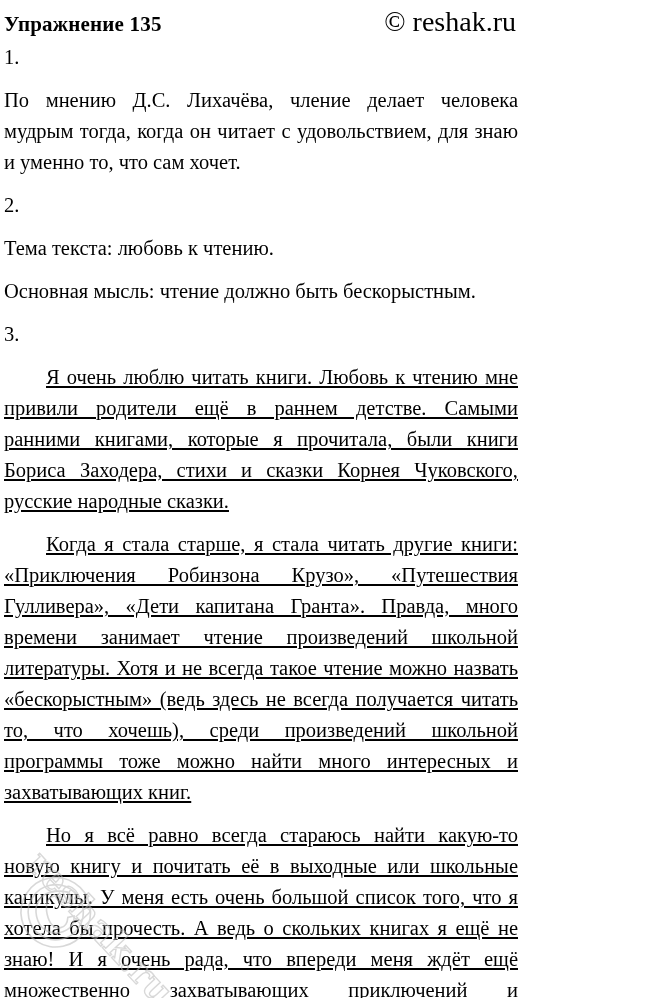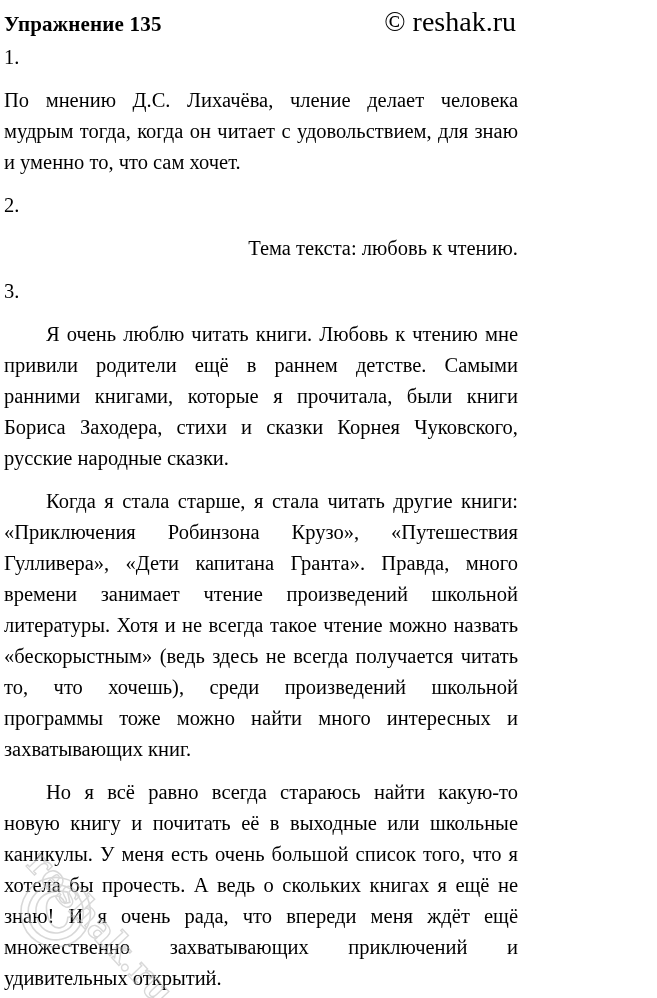--- a/index.html
+++ b/index.html
@@ -32,22 +32,22 @@
     padding-right: 2px;
   }
   .num, .para, .subtitle {
     font-size: 20.5px;
     line-height: 31px;
     margin-top: 12px;
     text-align: justify;
   }
   .num { text-align: left; }
   .subtitle { font-weight: bold; text-align: left; }
-  .para.indent { text-indent: 42px; }
-  .para.no-justify { text-align: right; }
+  .para.indent { text-indent: 42px; text-decoration: underline; }
+  .para.no-justify { text-align: left; }
 
   
   .watermark {
     position: absolute;
     left: 0; top: 838px;
     width: 200px; height: 160px;
     z-index: 2;
     pointer-events: none;
     opacity: 0.55;
   }
@@ -86,20 +86,21 @@
     <div class="doc-header">
       <span class="doc-title">Упражнение 135</span>
       <span class="doc-copyright">© reshak.ru</span>
     </div>
 
     <div class="num">1.</div>
     <p class="para">По мнению Д.С. Лихачёва, чление делает человека мудрым тогда, когда он читает с удовольствием, для знаю и уменно то, что сам хочет.</p>
 
     <div class="num">2.</div>
     <p class="para no-justify">Тема текста: любовь к чтению.</p>
+    <p class="para no-justify">Основная мысль: чтение должно быть бескорыстным.</p>
 
     <div class="num">3.</div>
     <p class="para indent">Я очень люблю читать книги. Любовь к чтению мне привили родители ещё в раннем детстве. Самыми ранними книгами, которые я прочитала, были книги Бориса Заходера, стихи и сказки Корнея Чуковского, русские народные сказки.</p>
     <p class="para indent">Когда я стала старше, я стала читать другие книги: «Приключения Робинзона Крузо», «Путешествия Гулливера», «Дети капитана Гранта». Правда, много времени занимает чтение произведений школьной литературы. Хотя и не всегда такое чтение можно назвать «бескорыстным» (ведь здесь не всегда получается читать то, что хочешь), среди произведений школьной программы тоже можно найти много интересных и захватывающих книг.</p>
     <p class="para indent">Но я всё равно всегда стараюсь найти какую-то новую книгу и почитать её в выходные или школьные каникулы. У меня есть очень большой список того, что я хотела бы прочесть. А ведь о скольких книгах я ещё не знаю! И я очень рада, что впереди меня ждёт ещё множественно захватывающих приключений и удивительных открытий.</p>
 
   </div>
 
   <div class="watermark">
     <span class="wm-copy">©</span>

